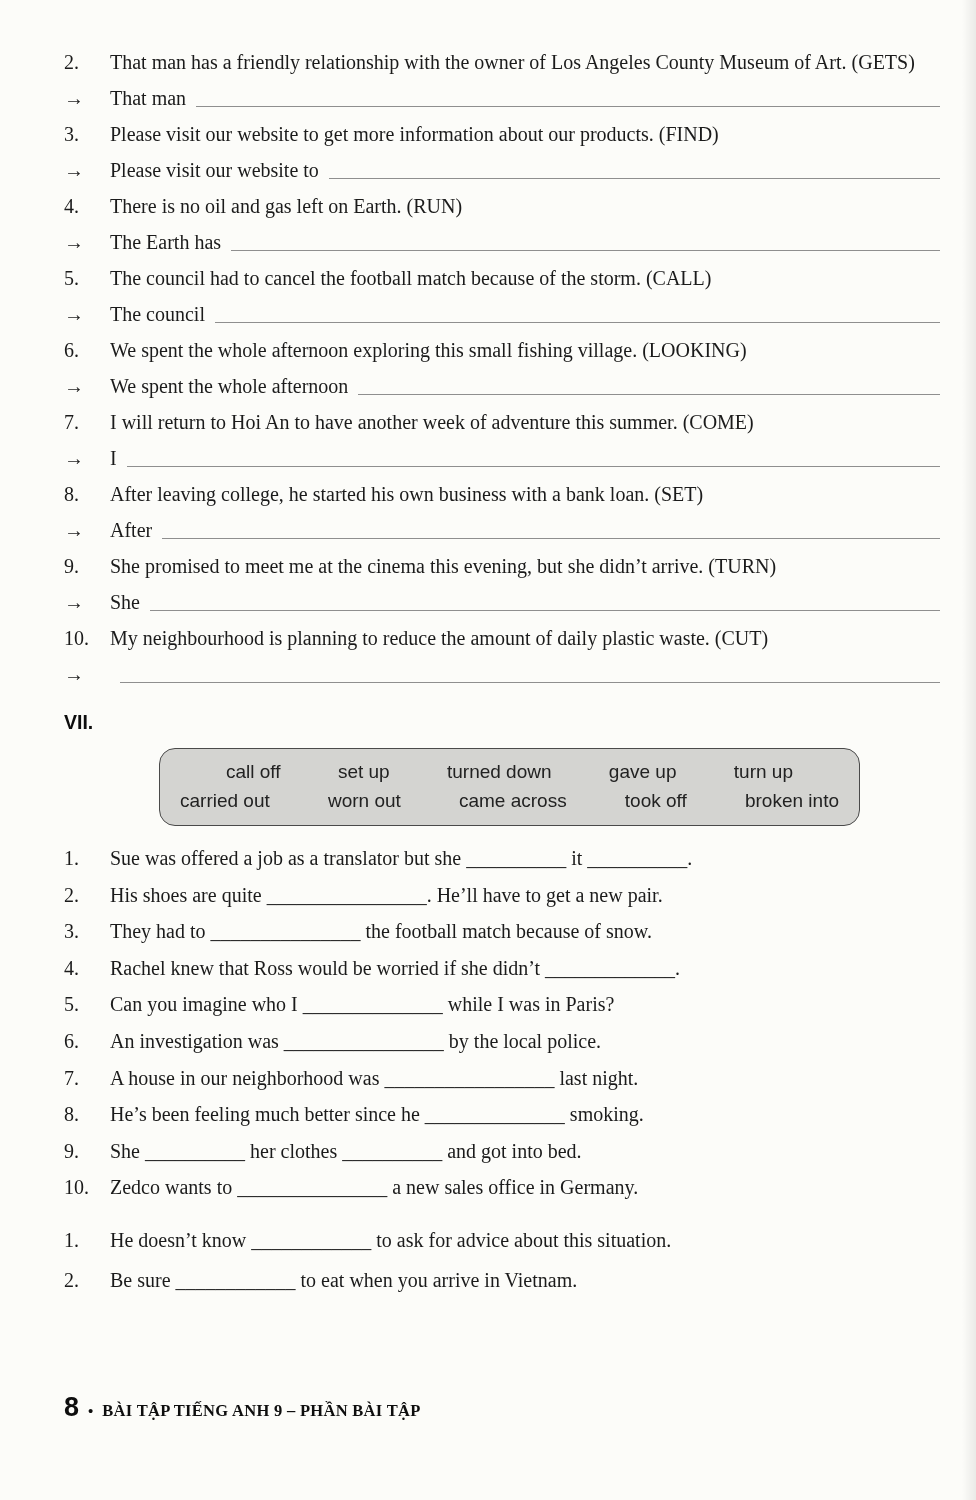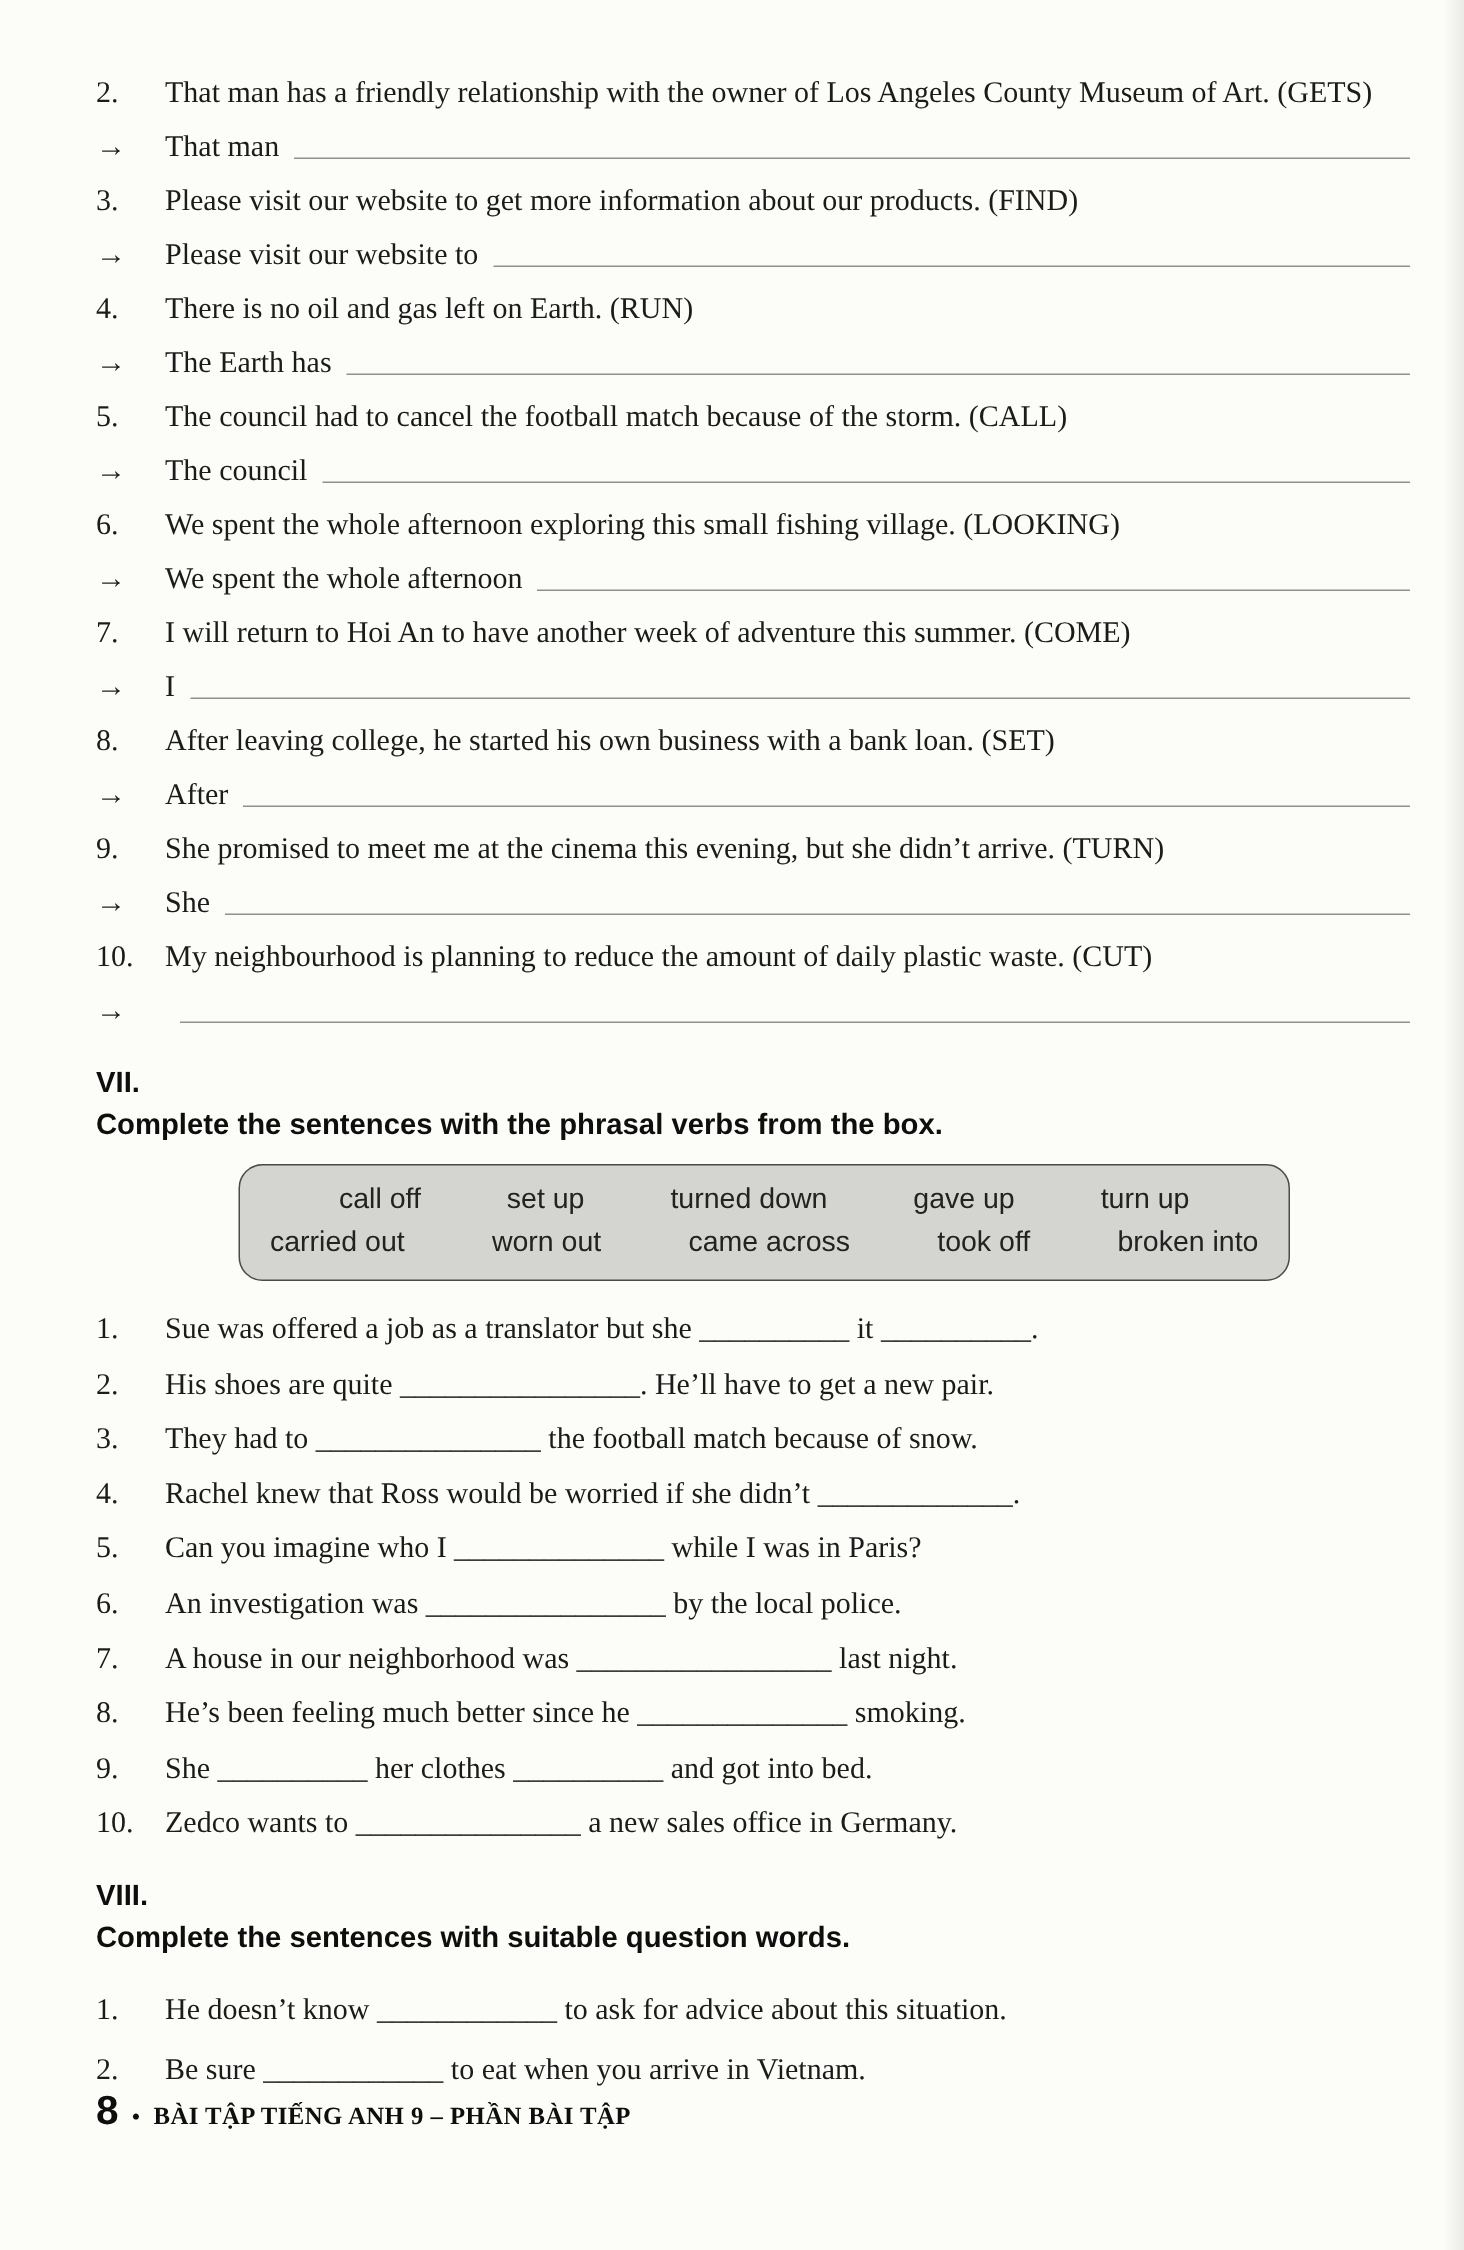--- a/index.html
+++ b/index.html
@@ -185,21 +185,20 @@
     </div>
     <div class="rewrite-row">
       <span class="num-col arrow">→</span>
       <span class="blank-fill"></span>
     </div>
   </div>
 </section>
 
   <div class="sec-heading">
     <span class="h-num">VII.</span>
-    <span class="h-text">Complete the sentences with the phrasal verbs from the box.</span>
   </div>
 
   <div class="verb-box">
     <div class="box-row row1">
   <span class="box-word">call off</span>
 
   <span class="box-word">set up</span>
 
   <span class="box-word">turned down</span>
 
@@ -265,24 +264,20 @@
     <span class="num-col">9.</span>
     <div class="sentence">She __________ her clothes __________ and got into bed.</div>
   </div>
 
   <div class="list-row">
     <span class="num-col">10.</span>
     <div class="sentence">Zedco wants to _______________ a new sales office in Germany.</div>
   </div>
 </section>
 
-  <div class="sec-heading">
-    <span class="h-num">VIII.</span>
-    <span class="h-text">Complete the sentences with suitable question words.</span>
-  </div>
 
   <section class="num-list s8">
   <div class="list-row">
     <span class="num-col">1.</span>
     <div class="sentence">He doesn’t know ____________ to ask for advice about this situation.</div>
   </div>
 
   <div class="list-row">
     <span class="num-col">2.</span>
     <div class="sentence">Be sure ____________ to eat when you arrive in Vietnam.</div>

